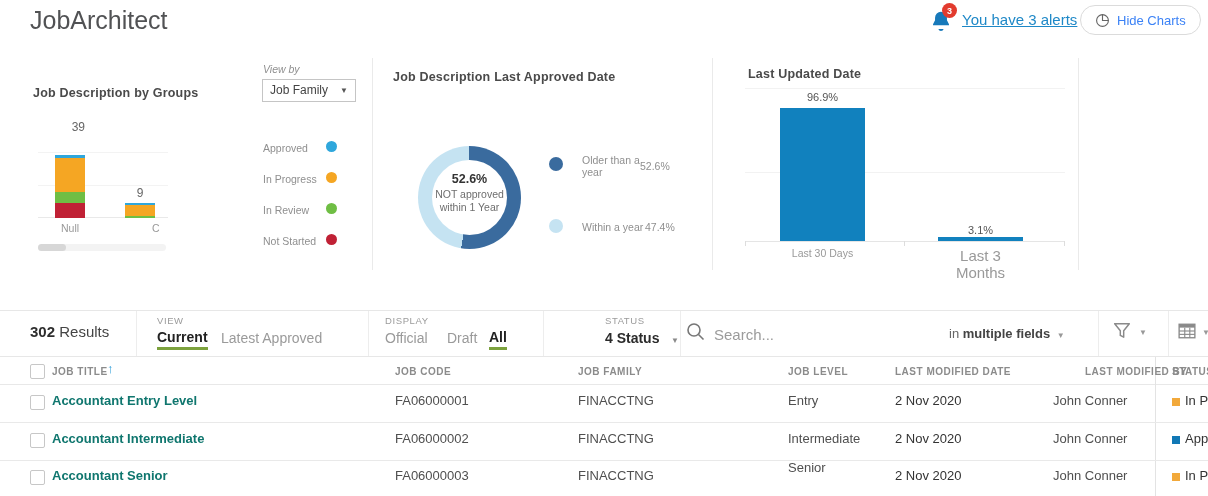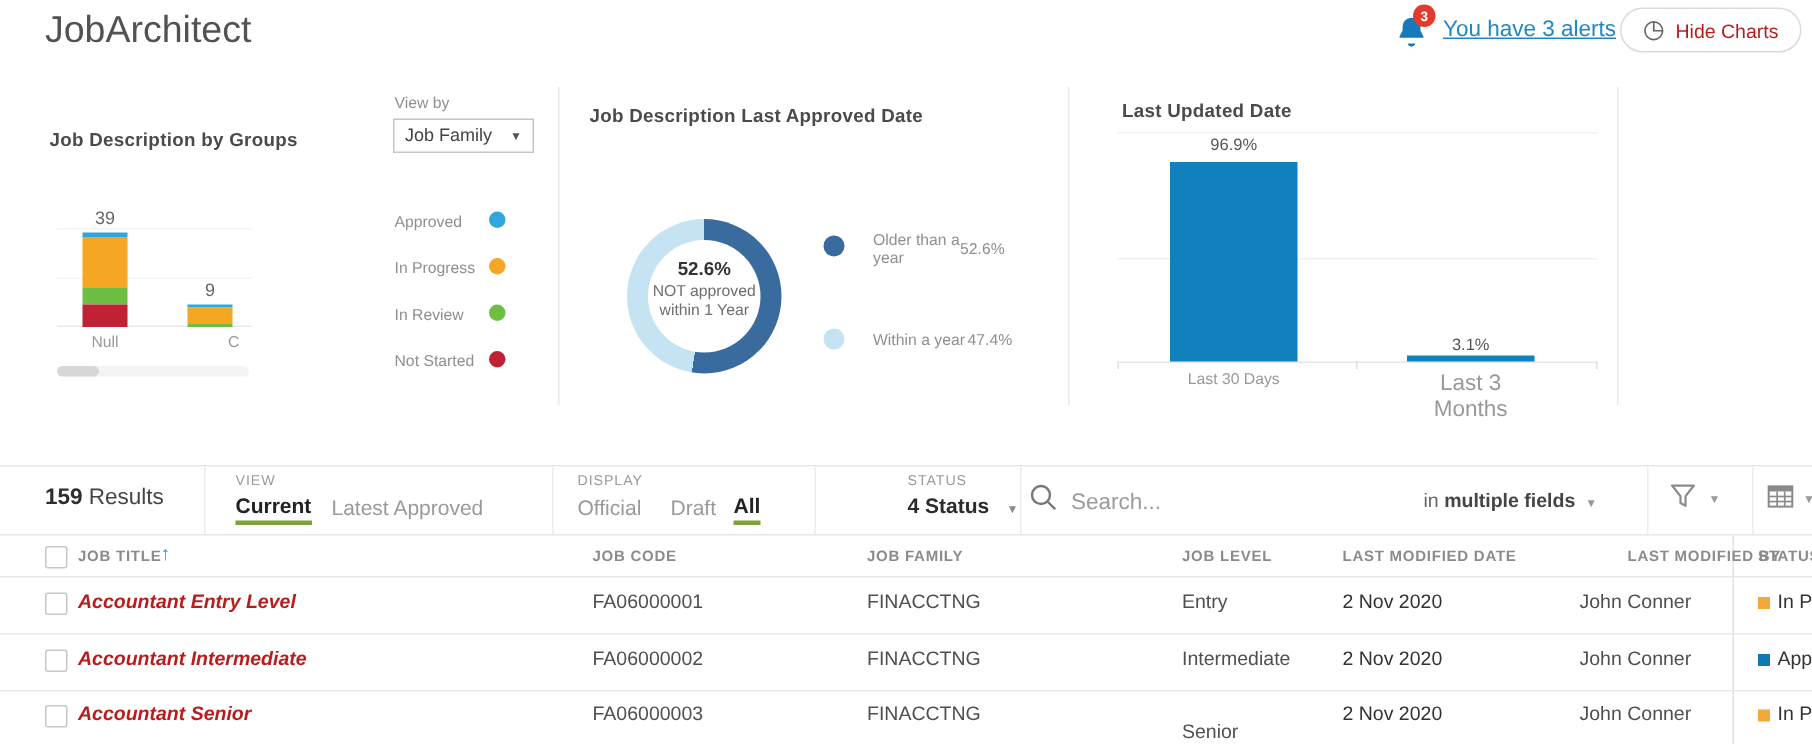--- a/index.html
+++ b/index.html
@@ -11,21 +11,21 @@
   .chart-title{position:absolute;font-size:12.5px;font-weight:bold;color:#4A4A4A;letter-spacing:.2px;}
   .small-label{position:absolute;font-size:10.5px;color:#8F8F8F;}
   .group-label{position:absolute;font-size:9.5px;color:#9B9B9B;letter-spacing:.6px;}
   .seg-option{position:absolute;font-size:14px;color:#9A9A9A;cursor:pointer;}
   .seg-active{font-weight:bold;color:#222;border-bottom:3px solid #7CA23D;padding-bottom:2px;}
   .dot{position:absolute;border-radius:50%;}
   .gbar{position:absolute;bottom:0;width:30px;display:flex;flex-direction:column;}
   .ubar{position:absolute;bottom:0;width:85px;}
   .col-head{position:absolute;font-size:10px;font-weight:bold;color:#8B8B8B;letter-spacing:.5px;white-space:nowrap;}
   .cell{position:absolute;font-size:13px;color:#4F4F4F;white-space:nowrap;}
-  .cell-link{position:absolute;font-size:13px;font-weight:bold;color:#b91c1c;white-space:nowrap;cursor:pointer;font-style:italic;}
+  .cell-link{position:absolute;font-size:13px;font-weight:bold;color:#0f766e;white-space:nowrap;cursor:pointer;}
   .cbox{position:absolute;width:13px;height:13px;border:1px solid #C7C7C7;border-radius:2px;background:#fff;cursor:pointer;}
   .arrow{position:absolute;font-size:8px;color:#999;}
   input::placeholder{color:#9B9B9B;}
 </style>
 </head>
 <body>
 
 <div class="app">
 
   <div class="abs" style="left:30px;top:6px;font-size:25px;color:#515254;">JobArchitect</div>
@@ -37,30 +37,30 @@
     <div class="abs" style="left:12px;top:-3px;width:15px;height:15px;border-radius:50%;background:#E23B2E;color:#fff;font-size:9px;font-weight:bold;display:flex;align-items:center;justify-content:center;">3</div>
   </div>
 
   <div class="abs" style="left:962px;top:11px;font-size:15px;color:#1E88C7;cursor:pointer;text-decoration:underline;">You have 3 alerts</div>
 
   <div class="abs" style="left:1080px;top:5px;height:28px;padding:0 14px;border:1px solid #DBDBDB;border-radius:15px;display:flex;align-items:center;gap:7px;background:#fff;cursor:pointer;">
     <svg width="15" height="15" viewBox="0 0 16 16">
       <circle cx="8" cy="8" r="6.3" fill="none" stroke="#666" stroke-width="1.2"></circle>
       <path d="M8 1.7 V8 L14.3 8" fill="none" stroke="#666" stroke-width="1.2"></path>
     </svg>
-    <span style="font-size:13px;color:#b91c1c;">Hide Charts</span>
+    <span style="font-size:13px;color:#3b82f6;">Hide Charts</span>
   </div>
 
   <div class="vline" style="left:372px;top:58px;height:212px;"></div>
   <div class="vline" style="left:712px;top:58px;height:212px;"></div>
   <div class="vline" style="left:1078px;top:58px;height:212px;"></div>
 
   <div class="chart-title" style="left:33px;top:86px;">Job Description by Groups</div>
 
-  <div class="small-label" style="left:263px;top:63px;">View by</div>
+  <div class="small-label" style="left:263px;top:63px;font-style:italic;">View by</div>
   <div class="abs" style="left:262px;top:79px;width:92px;height:21px;border:1px solid #C5C5C5;background:#fff;cursor:pointer;">
     <span class="abs" style="left:7px;top:3px;font-size:12px;color:#444;">Job Family</span>
     <span class="abs" style="right:7px;top:6px;font-size:8px;color:#555;">▼</span>
   </div>
 
   <div class="abs" style="left:38px;top:100px;width:130px;height:118px;">
     <div class="abs" style="left:0;top:52px;width:130px;height:1px;background:#F3F3F3;"></div>
     <div class="abs" style="left:0;top:85px;width:130px;height:1px;background:#F3F3F3;"></div>
     <div class="abs" style="left:0;bottom:0;width:130px;height:1px;background:#E9E9E9;"></div>
     <div class="gbar" style="left:17px;">
@@ -68,21 +68,21 @@
         <div style="height: 34.02px; background: rgb(245, 166, 35);"></div>
         <div style="height: 11.34px; background: rgb(111, 190, 68);"></div>
         <div style="height: 14.58px; background: rgb(192, 33, 53);"></div>
       </div>
     <div class="gbar" style="left:87px;">
         <div style="height: 1.62px; background: rgb(47, 167, 220);"></div>
         <div style="height: 11.34px; background: rgb(245, 166, 35);"></div>
         <div style="height: 1.62px; background: rgb(111, 190, 68);"></div>
       </div>
   </div>
-  <div class="abs" style="left:55px;top:138px;width:30px;text-align:center;font-size:12px;color:#666;">39</div>
+  <div class="abs" style="left:55px;top:120px;width:30px;text-align:right;font-size:12px;color:#666;">39</div>
   <div class="abs" style="left:125px;top:186px;width:30px;text-align:center;font-size:12px;color:#666;">9</div>
   <div class="abs" style="left:55px;top:222px;width:30px;text-align:center;font-size:10.5px;color:#999;">Null</div>
   <div class="abs" style="left:152px;top:222px;width:20px;font-size:10.5px;color:#999;">C</div>
 
   <div class="abs" style="left:38px;top:244px;width:128px;height:7px;background:#F3F3F3;border-radius:4px;cursor:pointer;">
     <div class="abs" style="left:0;top:0;width:28px;height:7px;background:#D7D7D7;border-radius:4px;cursor:grab;"></div>
   </div>
 
   <div class="small-label" style="left:263px;top:142px;">Approved</div>
   <div class="dot" style="left: 326px; top: 141px; width: 11px; height: 11px; background: rgb(47, 167, 220);"></div>
@@ -132,21 +132,21 @@
   <div class="hline" style="top:310px;"></div>
   <div class="hline" style="top:356px;"></div>
   <div class="vline" style="left:136px;top:311px;height:45px;background:#EDEDED;"></div>
   <div class="vline" style="left:368px;top:311px;height:45px;background:#EDEDED;"></div>
   <div class="vline" style="left:543px;top:311px;height:45px;background:#EDEDED;"></div>
   <div class="vline" style="left:680px;top:311px;height:45px;background:#EDEDED;"></div>
   <div class="vline" style="left:1098px;top:311px;height:45px;background:#EDEDED;"></div>
   <div class="vline" style="left:1168px;top:311px;height:45px;background:#EDEDED;"></div>
 
   <div class="abs" style="left:30px;top:323px;font-size:15px;color:#444;">
-    <span style="font-weight:bold;color:#2E2E2E;">159</span>
+    <span style="font-weight:bold;color:#2E2E2E;">302</span>
     <span>Results</span>
   </div>
 
   <div class="group-label" style="left:157px;top:315px;">VIEW</div>
   <div class="seg-option seg-active" style="left:157px;top:329px;">Current</div>
   <div class="seg-option" style="left:221px;top:330px;">Latest Approved</div>
 
   <div class="group-label" style="left:385px;top:315px;">DISPLAY</div>
   <div class="seg-option" style="left:385px;top:330px;">Official</div>
   <div class="seg-option" style="left:447px;top:330px;">Draft</div>
@@ -226,20 +226,20 @@
     <div class="abs" style="left: 1172px; top: 436px; width: 8px; height: 8px; background: rgb(17, 120, 181);"></div>
     <div class="cell" style="left:1185px;top:431px;color:#333;">Approved</div>
   </div>
   <div class="hline" style="top:460px;background:#E9E9E9;"></div>
 
   <div>
     <div class="cbox" style="left:30px;top:470px;"></div>
     <div class="cell-link" style="left:52px;top:468px;">Accountant Senior</div>
     <div class="cell" style="left:395px;top:468px;">FA06000003</div>
     <div class="cell" style="left:578px;top:468px;">FINACCTNG</div>
-    <div class="cell" style="left:788px;top:480px;">Senior</div>
+    <div class="cell" style="left:788px;top:460px;">Senior</div>
     <div class="cell" style="left:895px;top:468px;color:#333;">2 Nov 2020</div>
     <div class="cell" style="left:1053px;top:468px;">John Conner</div>
     <div class="abs" style="left: 1172px; top: 473px; width: 8px; height: 8px; background: rgb(242, 169, 59);"></div>
     <div class="cell" style="left:1185px;top:468px;color:#333;">In Progress</div>
   </div>
 
 </div>
 
 </body></html>

